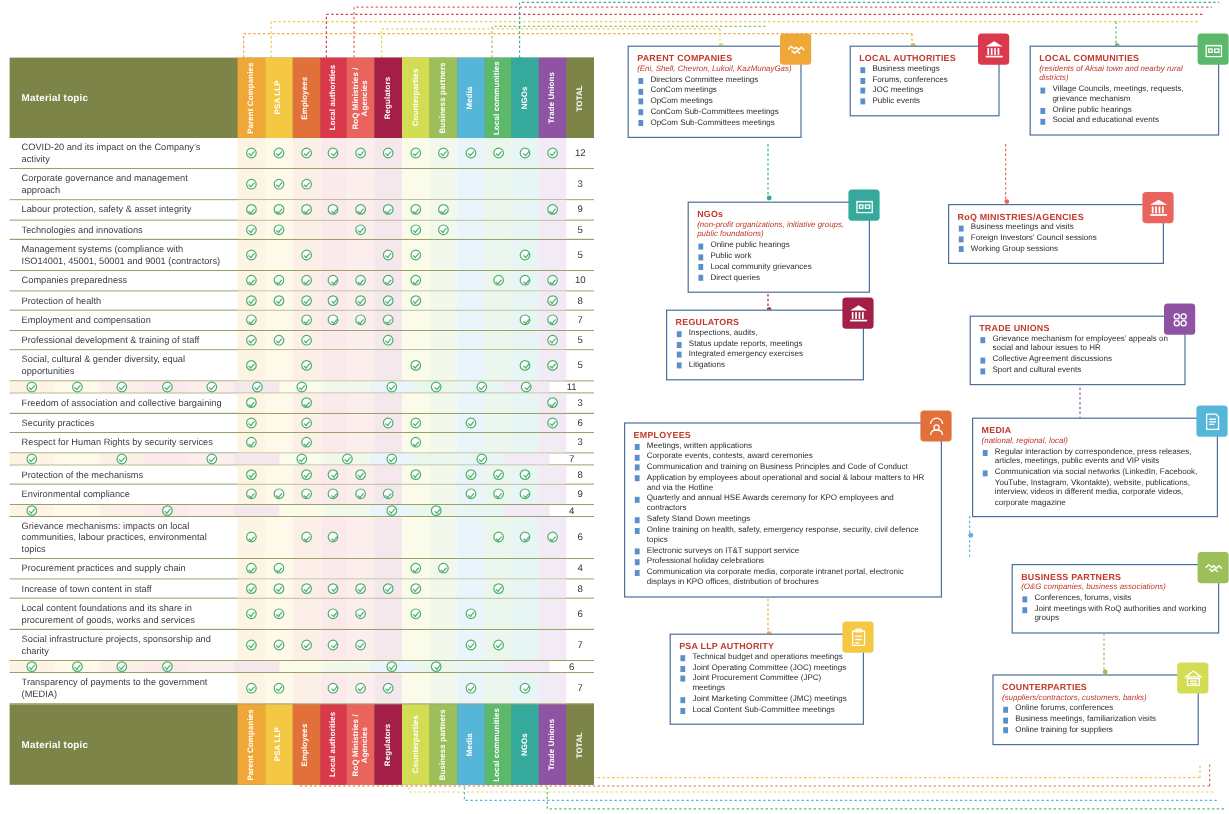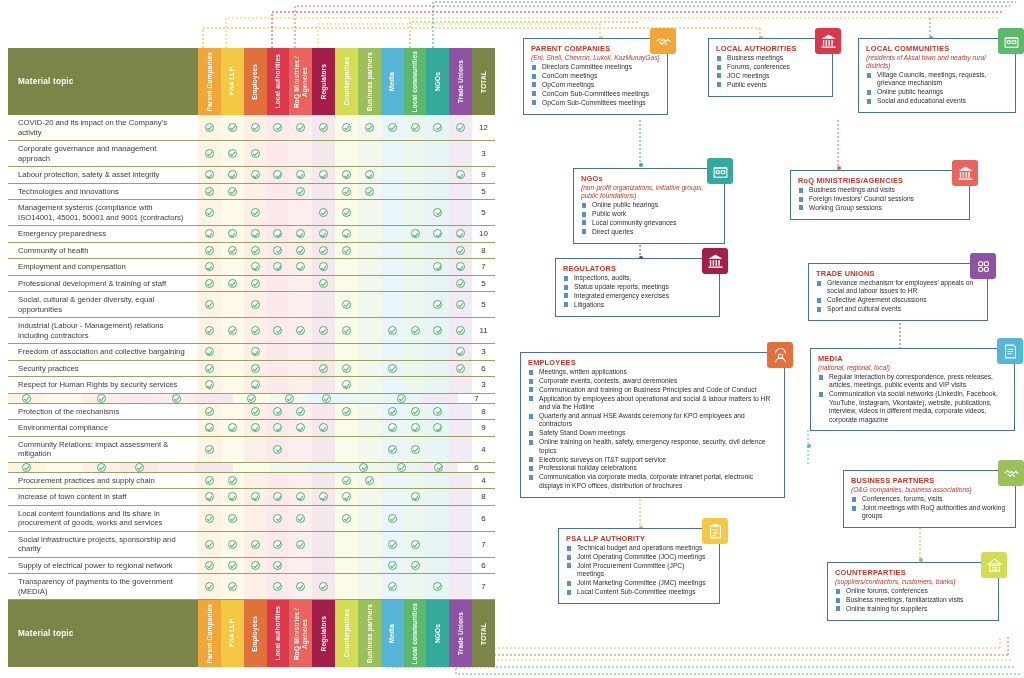--- a/index.html
+++ b/index.html
@@ -385,21 +385,21 @@
           <div class="cell" style="background: rgb(235, 247, 237);"></div>
           <div class="cell" style="background: rgb(231, 246, 244);">
             <div class="check"></div>
           </div>
           <div class="cell" style="background: rgb(242, 235, 246);"></div>
           <div class="cell">
             <span class="total-val">5</span>
           </div>
         </div>
         <div class="body-row">
-          <div class="topic">Emergency preparedness</div>
+          <div class="topic">Companies preparedness</div>
           <div class="cell" style="background: rgb(253, 244, 228);">
             <div class="check"></div>
           </div>
           <div class="cell" style="background: rgb(254, 249, 232);">
             <div class="check"></div>
           </div>
           <div class="cell" style="background: rgb(252, 239, 232);">
             <div class="check"></div>
           </div>
           <div class="cell" style="background: rgb(251, 233, 235);">
@@ -423,21 +423,21 @@
             <div class="check"></div>
           </div>
           <div class="cell" style="background: rgb(242, 235, 246);">
             <div class="check"></div>
           </div>
           <div class="cell">
             <span class="total-val">10</span>
           </div>
         </div>
         <div class="body-row">
-          <div class="topic">Community of health</div>
+          <div class="topic">Protection of health</div>
           <div class="cell" style="background: rgb(253, 244, 228);">
             <div class="check"></div>
           </div>
           <div class="cell" style="background: rgb(254, 249, 232);">
             <div class="check"></div>
           </div>
           <div class="cell" style="background: rgb(252, 239, 232);">
             <div class="check"></div>
           </div>
           <div class="cell" style="background: rgb(251, 233, 235);">
@@ -545,21 +545,20 @@
             <div class="check"></div>
           </div>
           <div class="cell" style="background: rgb(242, 235, 246);">
             <div class="check"></div>
           </div>
           <div class="cell">
             <span class="total-val">5</span>
           </div>
         </div>
         <div class="body-row">
-          <div class="topic">Industrial (Labour - Management) relations including contractors</div>
           <div class="cell" style="background: rgb(253, 244, 228);">
             <div class="check"></div>
           </div>
           <div class="cell" style="background: rgb(254, 249, 232);">
             <div class="check"></div>
           </div>
           <div class="cell" style="background: rgb(252, 239, 232);">
             <div class="check"></div>
           </div>
           <div class="cell" style="background: rgb(251, 233, 235);">
@@ -764,21 +763,20 @@
           </div>
           <div class="cell" style="background: rgb(231, 246, 244);">
             <div class="check"></div>
           </div>
           <div class="cell" style="background: rgb(242, 235, 246);"></div>
           <div class="cell">
             <span class="total-val">9</span>
           </div>
         </div>
         <div class="body-row">
-          <div class="topic">Community Relations: impact assessment &amp; mitigation</div>
           <div class="cell" style="background: rgb(253, 244, 228);">
             <div class="check"></div>
           </div>
           <div class="cell" style="background: rgb(254, 249, 232);"></div>
           <div class="cell" style="background: rgb(252, 239, 232);"></div>
           <div class="cell" style="background: rgb(251, 233, 235);">
             <div class="check"></div>
           </div>
           <div class="cell" style="background: rgb(252, 238, 237);"></div>
           <div class="cell" style="background: rgb(245, 232, 237);"></div>
@@ -790,20 +788,21 @@
           <div class="cell" style="background: rgb(235, 247, 237);">
             <div class="check"></div>
           </div>
           <div class="cell" style="background: rgb(231, 246, 244);"></div>
           <div class="cell" style="background: rgb(242, 235, 246);"></div>
           <div class="cell">
             <span class="total-val">4</span>
           </div>
         </div>
         <div class="body-row">
+          <div class="topic">Grievance mechanisms: impacts on local communities, labour practices, environmental topics</div>
           <div class="cell" style="background: rgb(253, 244, 228);">
             <div class="check"></div>
           </div>
           <div class="cell" style="background: rgb(254, 249, 232);"></div>
           <div class="cell" style="background: rgb(252, 239, 232);">
             <div class="check"></div>
           </div>
           <div class="cell" style="background: rgb(251, 233, 235);">
             <div class="check"></div>
           </div>
@@ -941,21 +940,20 @@
           <div class="cell" style="background: rgb(235, 247, 237);">
             <div class="check"></div>
           </div>
           <div class="cell" style="background: rgb(231, 246, 244);"></div>
           <div class="cell" style="background: rgb(242, 235, 246);"></div>
           <div class="cell">
             <span class="total-val">7</span>
           </div>
         </div>
         <div class="body-row">
-          <div class="topic">Supply of electrical power to regional network</div>
           <div class="cell" style="background: rgb(253, 244, 228);">
             <div class="check"></div>
           </div>
           <div class="cell" style="background: rgb(254, 249, 232);">
             <div class="check"></div>
           </div>
           <div class="cell" style="background: rgb(252, 239, 232);">
             <div class="check"></div>
           </div>
           <div class="cell" style="background: rgb(251, 233, 235);">

